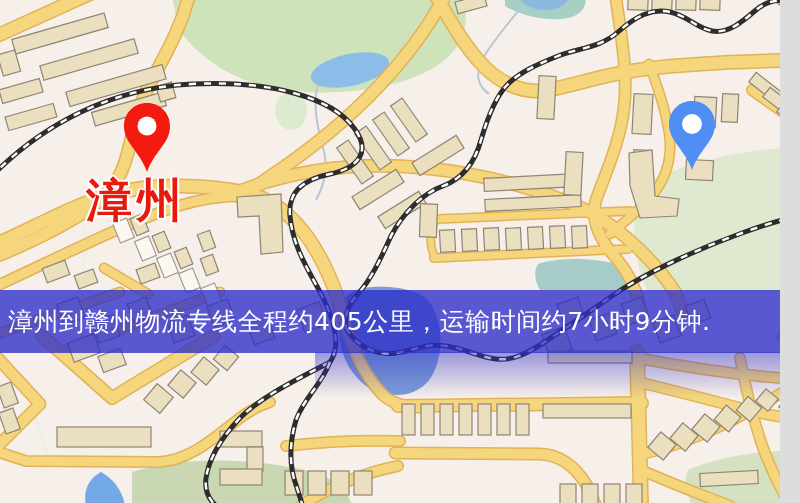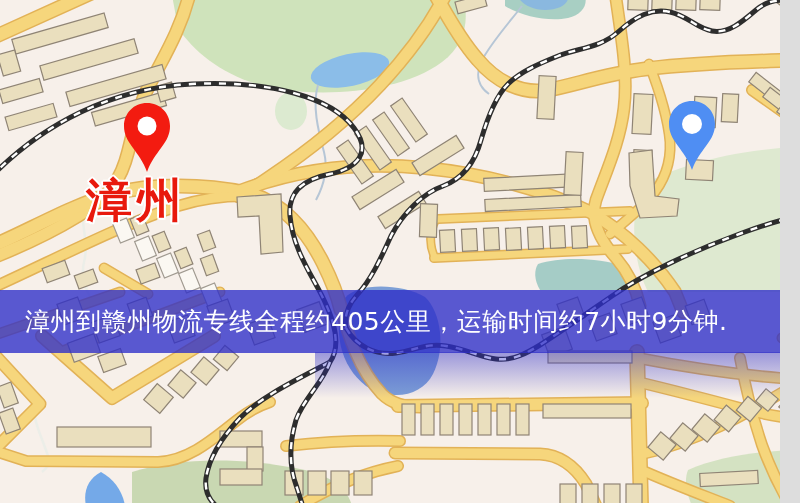--- a/index.html
+++ b/index.html
@@ -12,21 +12,21 @@
       1.5px 1.5px 0 #fff,-1.5px -1.5px 0 #fff,1.5px -1.5px 0 #fff,-1.5px 1.5px 0 #fff;}
   #label-origin{left:86px;top:177px;color:#e8190d;}
   #label-destination{left:634px;top:177px;color:#2121d8;}
   .pin{position:absolute;width:60px;height:80px;}
   #pin-origin{left:117px;top:92px;}
   #pin-destination{left:662px;top:90px;}
   #banner-fade{position:absolute;left:315px;top:352px;width:485px;height:46px;
     background:linear-gradient(180deg,rgba(45,45,200,0.46),rgba(45,45,200,0));}
   #route-banner{position:absolute;left:0;top:290px;width:800px;height:63px;
     background:rgba(45,45,200,0.78);display:flex;align-items:center;}
-  #route-banner span{padding-left:25px;font-size:25px;color:#fff;letter-spacing:0.5px;
+  #route-banner span{padding-left:8px;font-size:25px;color:#fff;letter-spacing:0.5px;
     white-space:nowrap;font-family:"DejaVu Sans","Liberation Sans",sans-serif;}
 </style>
 </head>
 <body>
 
 <div id="stage">
 
   <svg id="map-svg" width="800" height="503" viewBox="0 0 800 503">
     <rect x="0" y="0" width="800" height="503" fill="#f7f0ea"></rect>
 

